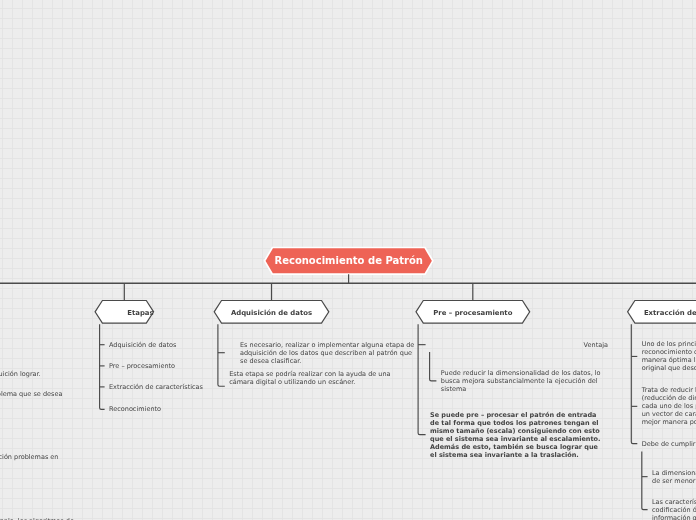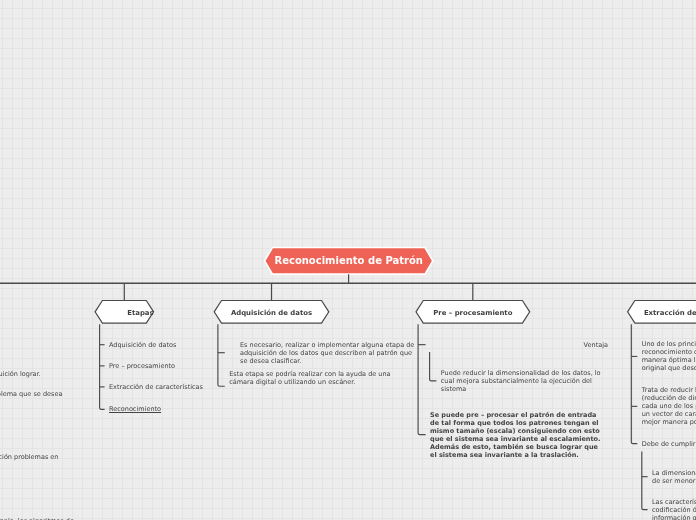--- a/index.html
+++ b/index.html
@@ -58,27 +58,27 @@
       <line x1="631.3" y1="406.35" x2="637.3000000000001" y2="406.35" stroke="#4a4a4a" stroke-width="1.15"></line>
       <path d="M641.8,451.5 L641.8,508.04999999999995 Q641.8,509.65 643.4,509.65 L647.6,509.65" fill="none" stroke="#4a4a4a" stroke-width="1.15"></path>
       <line x1="641.8" y1="476.65" x2="647.6" y2="476.65" stroke="#4a4a4a" stroke-width="1.15"></line>
     </svg>
   <div id="overlay">
       <div class="nodelabel rootlabel" style="left: 264.6px; width: 168.2px; top: 255.4px; text-align: center;">Reconocimiento de Patrón</div>
       <div class="nodelabel" style="left: 95.1px; width: 58.5px; top: 309.1px; text-align: right;">Etapas</div>
       <div class="leaf" style="left: 109px; width: 120px; top: 340.7px;">Adquisición de datos</div>
       <div class="leaf" style="left: 109px; width: 120px; top: 361.9px;">Pre – procesamiento</div>
       <div class="leaf" style="left: 109px; width: 120px; top: 382.9px;">Extracción de características</div>
-      <div class="leaf" style="left: 109px; width: 120px; top: 405.4px; text-decoration: underline;">Reconocimiento</div>
+      <div class="leaf" style="left: 109px; width: 120px; top: 405.4px;">Reconocimiento</div>
       <div class="nodelabel" style="left: 214.2px; width: 114.6px; top: 309.1px; text-align: center;">Adquisición de datos</div>
       <div class="leaf" style="left: 240px; width: 178px; top: 340.7px;">Es necesario, realizar o implementar alguna etapa de adquisición de los datos que describen al patrón que se desea clasificar.</div>
       <div class="leaf" style="left: 229.2px; width: 178px; top: 370px;">Esta etapa se podría realizar con la ayuda de una cámara digital o utilizando un escáner.</div>
       <div class="nodelabel" style="left: 416px; width: 113.7px; top: 309.1px; text-align: center;">Pre – procesamiento</div>
       <div class="leaf" style="left: 430px; width: 178px; top: 340.65px; text-align: right;">Ventaja</div>
-      <div class="leaf" style="left: 440.8px; width: 166px; top: 368.9px;">Puede reducir la dimensionalidad de los datos, lo cual mejora substancialmente la ejecución del sistema</div>
+      <div class="leaf" style="left: 440.8px; width: 166px; top: 368.9px;">Puede reducir la dimensionalidad de los datos, lo busca mejora substancialmente la ejecución del sistema</div>
       <div class="leaf" style="left: 430px; width: 172px; top: 410.55px; font-weight: bold;">Se puede pre – procesar el patrón de entrada de tal forma que todos los patrones tengan el mismo tamaño (escala) consiguiendo con esto que el sistema sea invariante al escalamiento. Además de esto, también se busca lograr que el sistema sea invariante a la traslación.</div>
       <div class="nodelabel" style="left: 627.6px; width: 144.9px; top: 309.1px; text-align: center;">Extracción de características</div>
       <div class="leaf" style="left: 641.7px; width: 164px; top: 340.45px;">Uno de los principales problemas en el reconocimiento de patrones es el seleccionar de manera óptima las características del patrón original que describen al objeto.</div>
       <div class="leaf" style="left: 641.7px; width: 164px; top: 386.35px;">Trata de reducir la cantidad de información (reducción de dimensionalidad) que describen a cada uno de los patrones, consiguiendo con esto un vector de características que represente de la mejor manera posible al patrón.</div>
       <div class="leaf" style="left: 641.7px; width: 164px; top: 439.55px;">Debe de cumplir</div>
       <div class="leaf" style="left: 652px; width: 152px; top: 468.65px;">La dimensionalidad del vector resultante ha de ser menor</div>
       <div class="leaf" style="left: 652px; width: 152px; top: 497.65px;">Las características han de ser una codificación óptima que conserve la información que describe al patrón</div>
       <div class="offtext" style="left: -1.5px; top: 370.1px;">uición lograr.</div>
       <div class="offtext" style="left: -3.2px; top: 390.3px;">blema que se desea</div>
       <div class="offtext" style="left: -1.5px; top: 453px;">ción problemas en</div>

